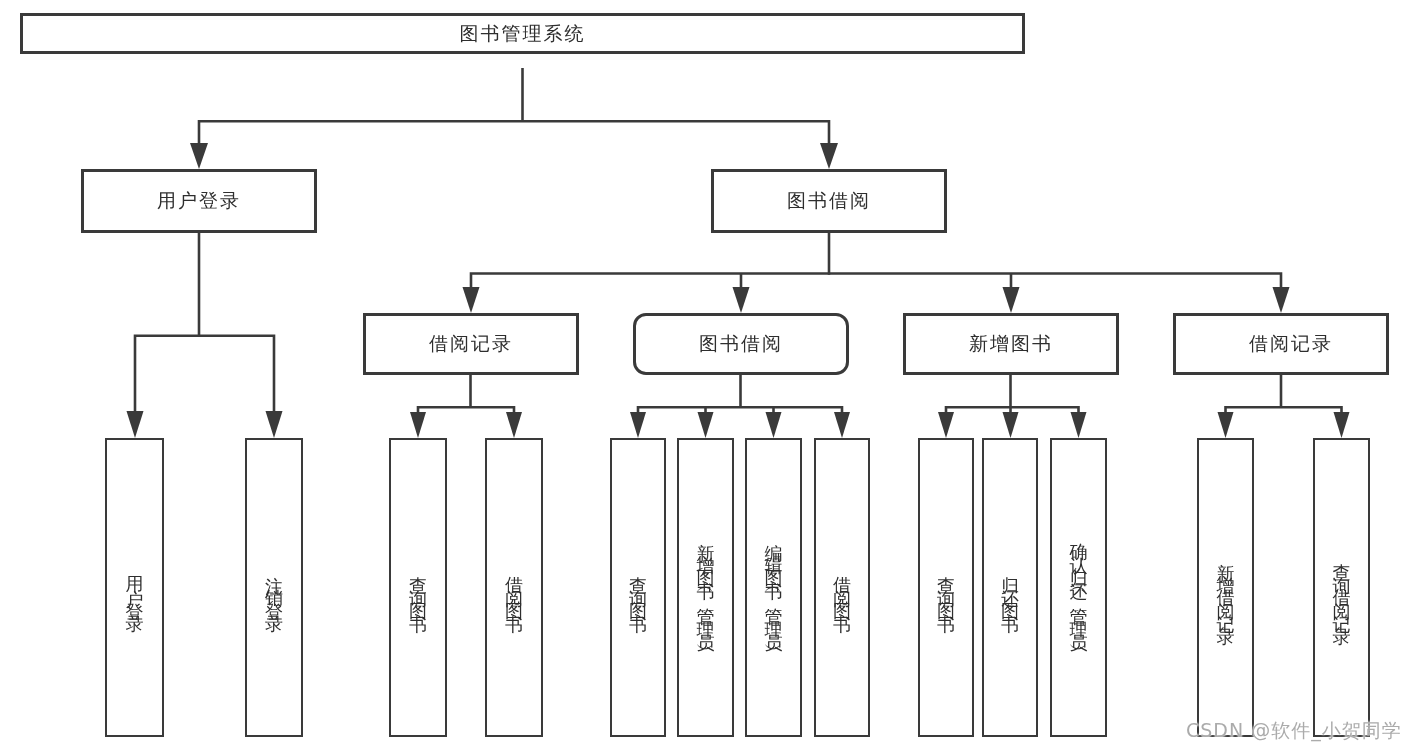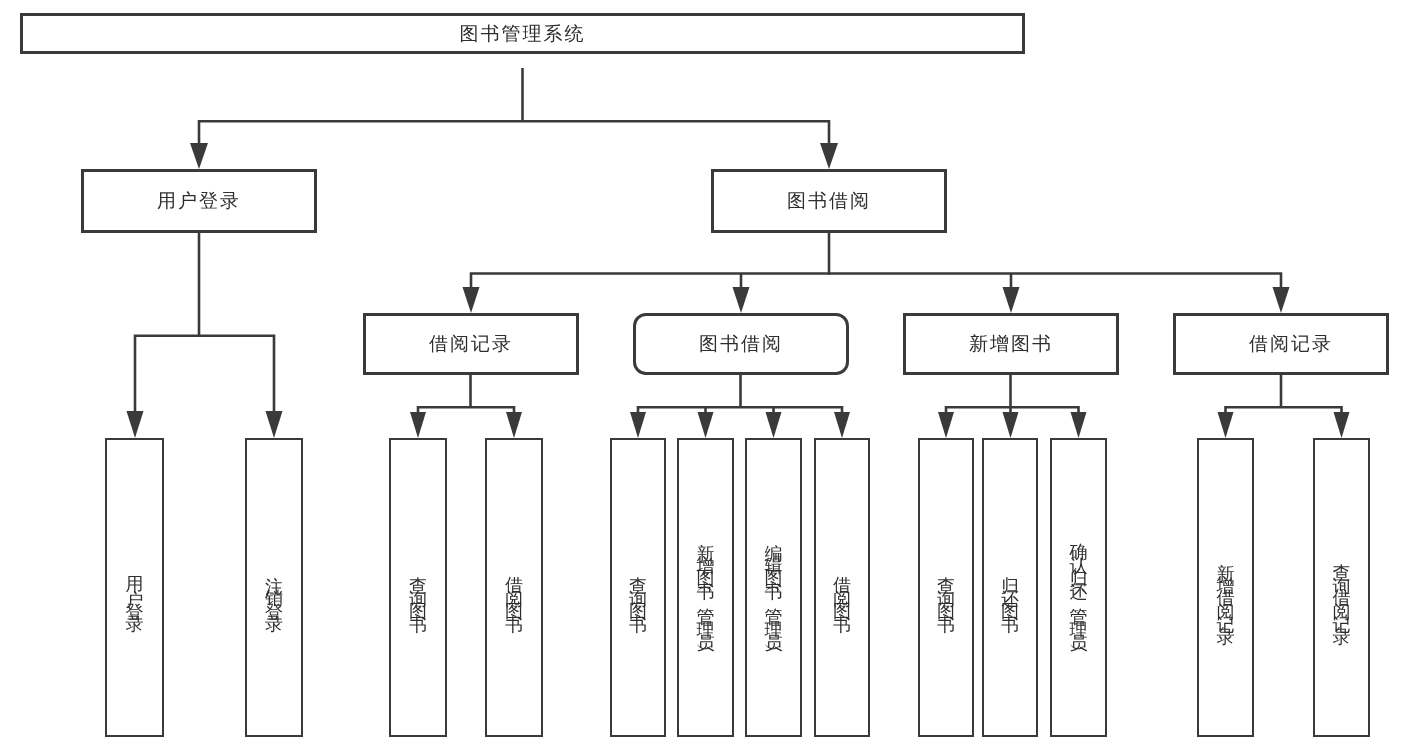--- a/index.html
+++ b/index.html
@@ -184,14 +184,15 @@
     <span class="vtext">确认归还（管理员）</span>
   </div>
 
   <div class="node leaf" style="left:1197px; top:438px; width:57px; height:299px;">
     <span class="vtext">新增借阅记录</span>
   </div>
   <div class="node leaf" style="left:1313px; top:438px; width:57px; height:299px;">
     <span class="vtext">查询借阅记录</span>
   </div>
 
+  <div class="watermark">CSDN @软件_小贺同学</div>
 
 </div>
 
 </body></html>

